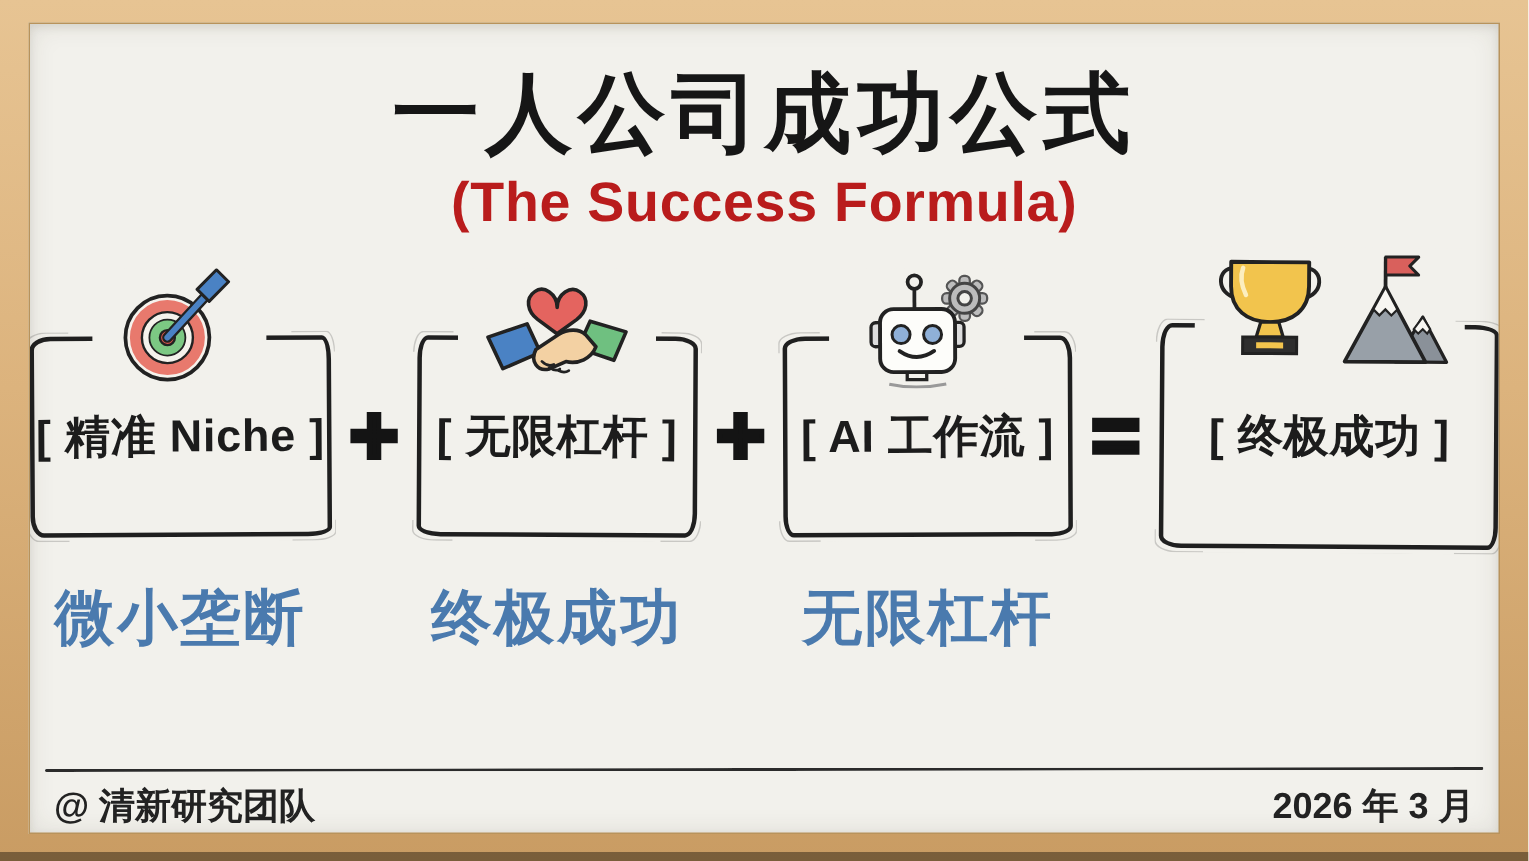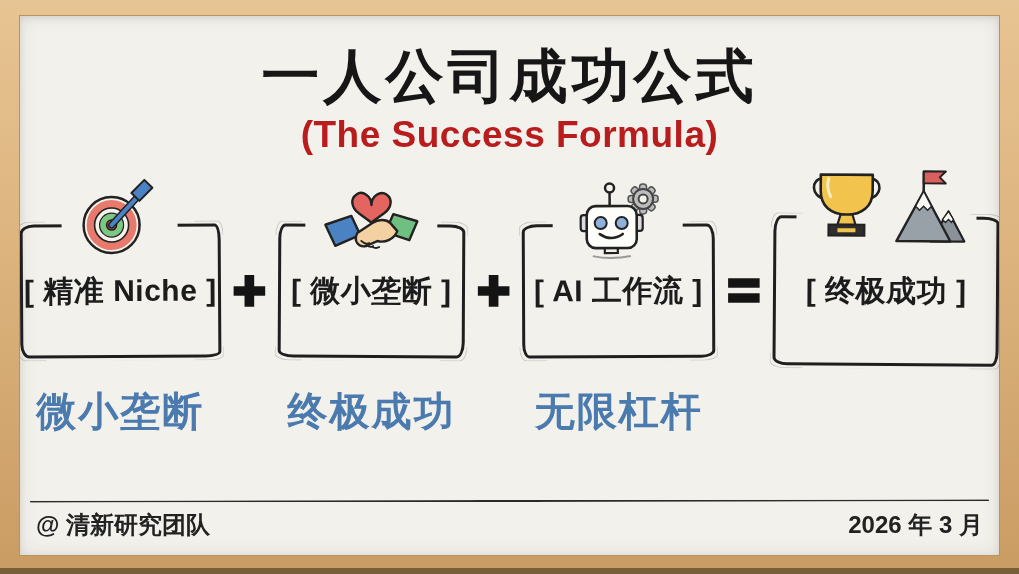--- a/index.html
+++ b/index.html
@@ -67,21 +67,21 @@
     color:#141414;
     -webkit-text-stroke:3.5px #141414;
   }
 
   .caption {
     margin-top:26px;
     font-size:40px; font-weight:700;
     color:#4a7aae; letter-spacing:2px;
   }
 
-  .footer { position:absolute; left:0; right:0; bottom:12px; }
+  .footer { position:absolute; left:0; right:0; bottom:0; }
   .footer-line { border-top:2.5px solid #2b2b2b; margin:0 10px 7px; border-radius:2px; transform:rotate(-0.08deg); }
   .footer-row { display:flex; justify-content:space-between; padding:0 16px 2px; font-size:24px; font-weight:600; color:#222; }
 
   svg { display:block; }
 </style>
 </head>
 <body>
 
 <div class="frame">
   <div class="board">
@@ -118,21 +118,21 @@
         <div class="box">
           <div class="icon-chip">
             <svg width="112" height="82" viewBox="0 0 112 82">
               <path d="M56,26 C56,17 47,11 41,15.5 C34.5,20 36,28.5 43,34 L56,43.5 L69,34 C76,28.5 77.5,20 71,15.5 C65,11 56,17 56,26 Z" fill="#e4645f" stroke="#222" stroke-width="2.4" stroke-linejoin="round"></path>
               <polygon points="10,46 36,37 45,56 20,67" fill="#4a82c4" stroke="#222" stroke-width="2.4" stroke-linejoin="round"></polygon>
               <polygon points="102,42 78,35 70,53 94,61" fill="#6fc080" stroke="#222" stroke-width="2.4" stroke-linejoin="round"></polygon>
               <path d="M42,54 L57,44 C63,40 71,40 75,44 L82,52 C79,60 70,64 62,62 L51,67 C43,69 38,62 42,54 Z" fill="#f3d1a3" stroke="#222" stroke-width="2.4" stroke-linejoin="round"></path>
               <path d="M46,62 q4,4 8,2 M51,66 q4,3 7,1 M57,68 q4,2 7,0" fill="none" stroke="#222" stroke-width="1.8" stroke-linecap="round"></path>
             </svg>
           </div>
-          <div class="term-label">[ 微小垄断 ]</div>
+          <div class="term-label">[ 无限杠杆 ]</div>
         </div>
         <div class="caption">终极成功</div>
       </div>
 
       <div class="op">+</div>
 
       <div class="col c3">
         <div class="box">
           <div class="icon-chip">
             <svg width="110" height="80" viewBox="0 0 110 80">

